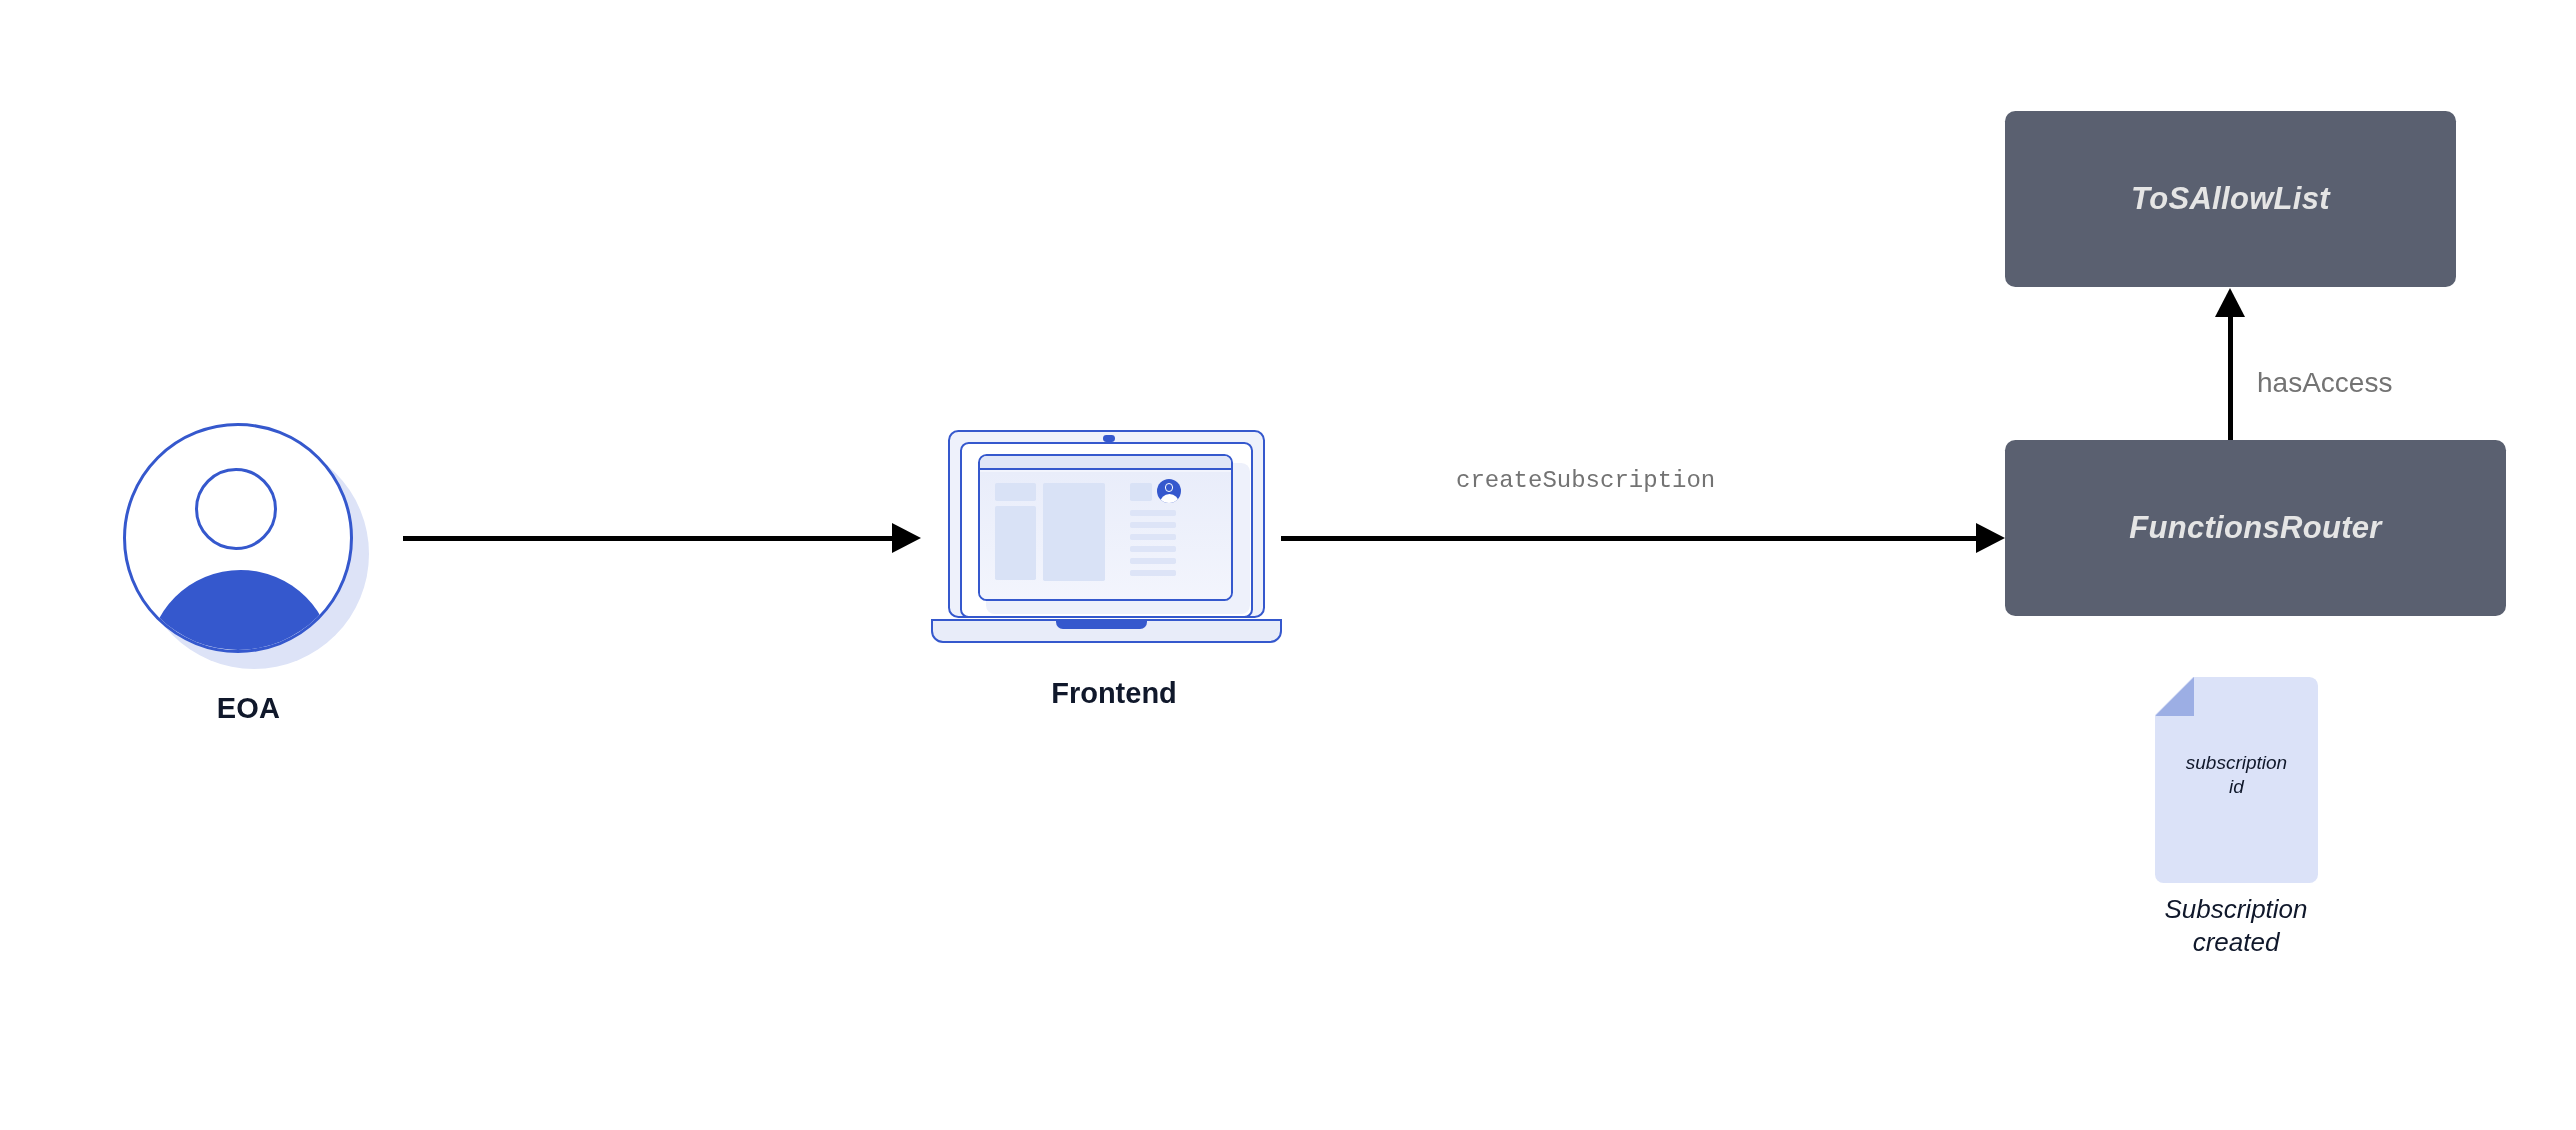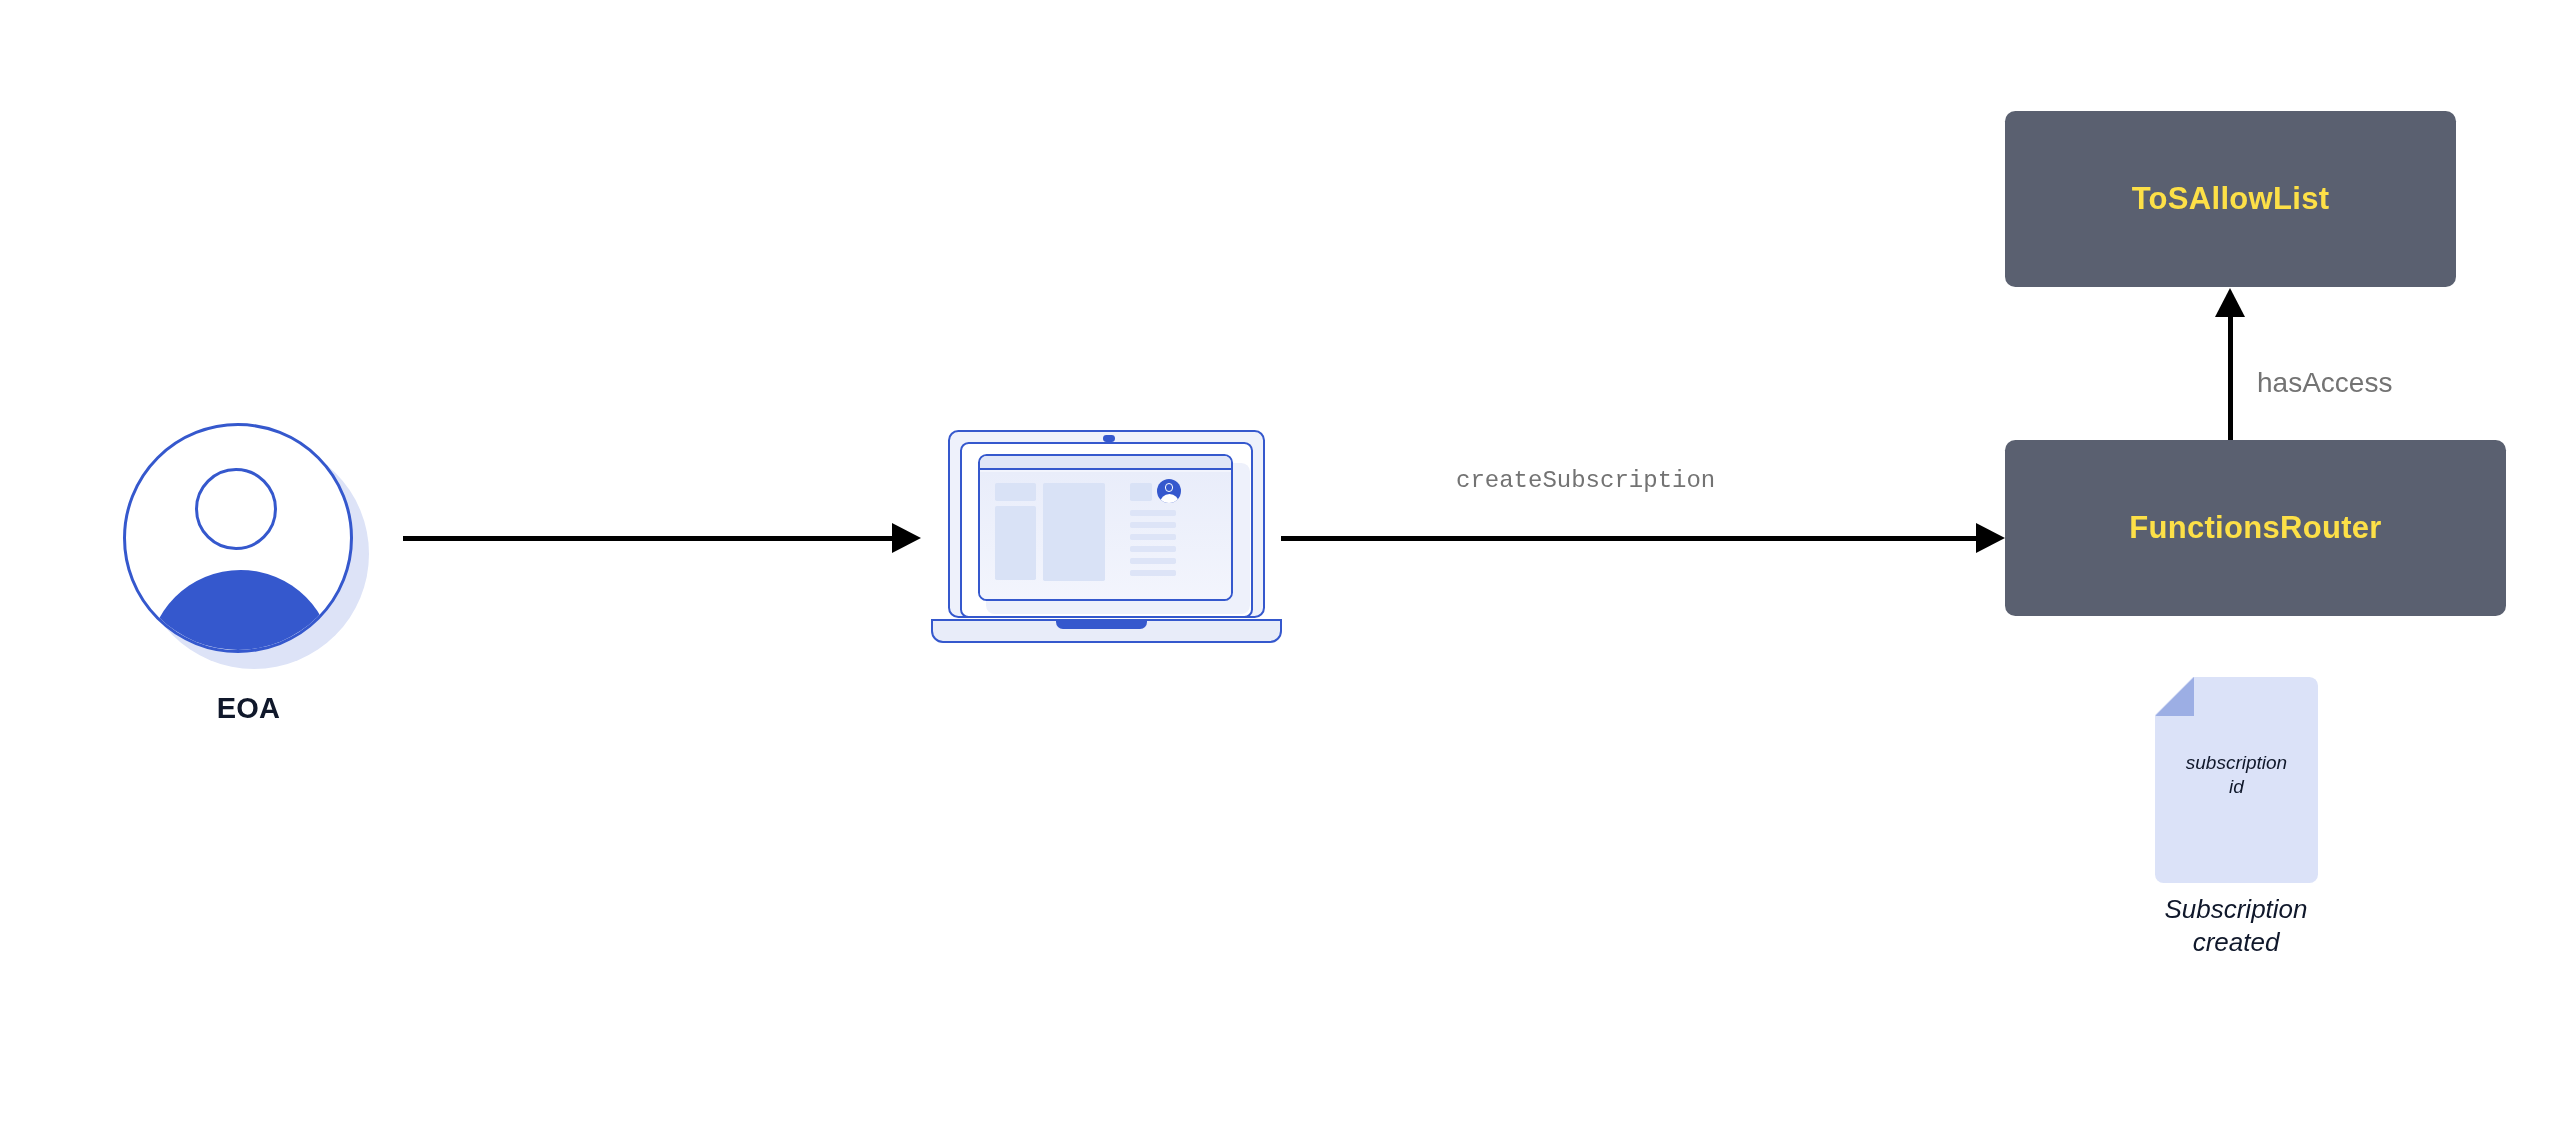--- a/index.html
+++ b/index.html
@@ -155,23 +155,24 @@
     text-align: center;
     font-size: 29px; font-weight: bold;
     color: #10182b;
   }
 
   
   .dbox {
     background: #5a6070;
     border-radius: 10.3px;
     display: flex; align-items: center; justify-content: center;
-    color: #fde047;
+    color: #e5e5e5;
     font-size: 31px; font-weight: bold;
     letter-spacing: 0.3px;
+    font-style: italic;
   }
   .box-tos    { left: 2005px; top: 111px;  width: 451px; height: 176px; }
   .box-router { left: 2005px; top: 440px;  width: 501px; height: 176px; }
 
   
   .arrow-h { position: absolute; height: 34px; }
   .arrow-h .shaft {
     position: absolute; left: 0; top: 14.6px; height: 5.1px;
     background: #000000;
   }
@@ -278,20 +279,21 @@
           <div class="line ln2"></div>
           <div class="line ln3"></div>
           <div class="line ln4"></div>
           <div class="line ln5"></div>
           <div class="line ln6"></div>
         </div>
       </div>
       <div class="base"></div>
       <div class="trackpad"></div>
     </div>
+    <div class="laptop-label">Frontend</div>
   </div>
 
   <div class="arrow-h" style="left:1281px; top:521px; width:724px;">
     <div class="shaft" style="width:698px;"></div>
     <div class="head"></div>
   </div>
   <div class="edge-label mono" style="left:1456px; top:467px;">createSubscription</div>
 
   <div class="node dbox box-tos">
     <span>ToSAllowList</span>

